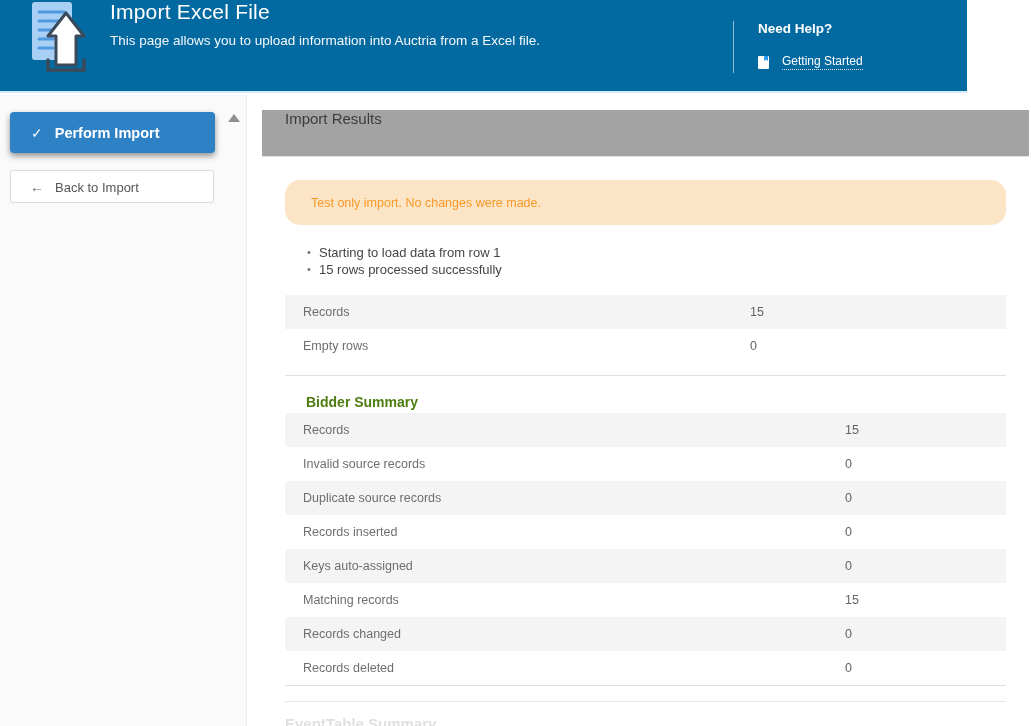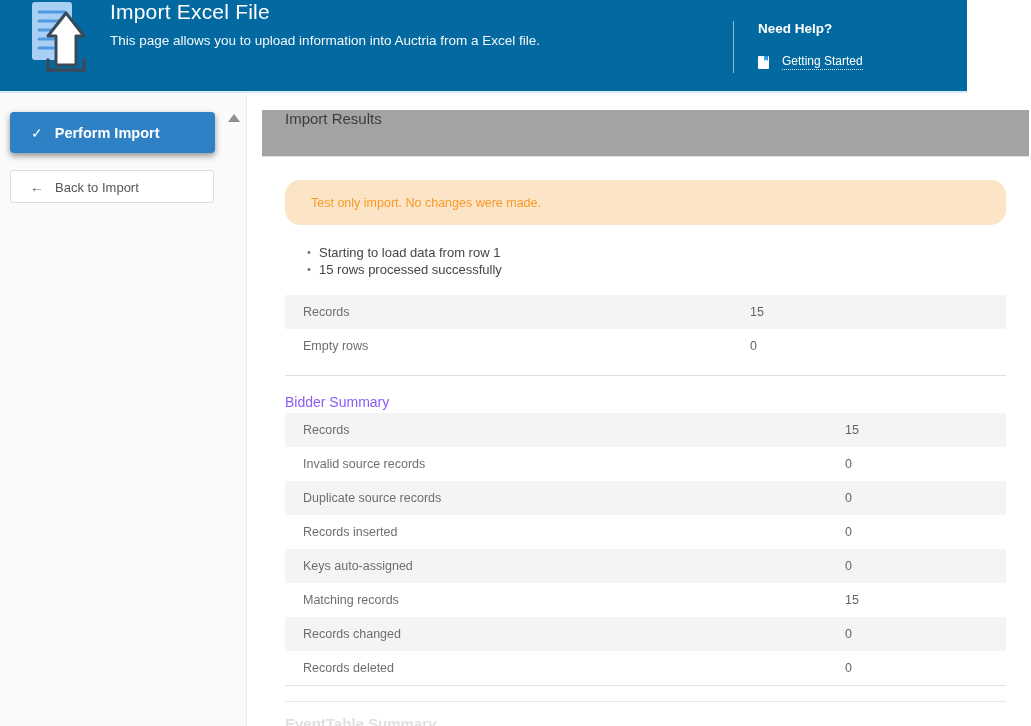--- a/index.html
+++ b/index.html
@@ -57,21 +57,21 @@
 
   .dtable { margin-top:17px; }
   .dtable .trow { height:34px; display:grid; align-items:center; font-size:12.5px; }
   .dtable .trow:nth-child(odd) { background:#f4f4f4; }
   .dtable .tlabel { padding-left:18px; color:#6e6e6e; }
   .dtable .tvalue { color:#636363; }
   .t1 .trow { grid-template-columns:465px 1fr; }
   .t2 .trow { grid-template-columns:560px 1fr; }
   .table-foot { height:13px; border-bottom:1px solid #e0e0e0; }
 
-  .section-title { margin-top:18px; font-size:14px; font-weight:400; color:#8b5cf6; }
+  .section-title { margin-top:18px; font-size:14px; font-weight:700; color:#4d7c0f;margin-left:21px; }
   .t2 { margin-top:3px; }
   .t2-foot { border-bottom:1px solid #e0e0e0; }
 
   .hr-sep { margin-top:15px; border:none; border-top:1px solid #e8e8e8; }
   .next-section-title { margin-top:13px; font-size:15px; font-weight:700; color:#e0e0e0; }
 </style>
 </head>
 <body>
 
 <div class="viewport">

